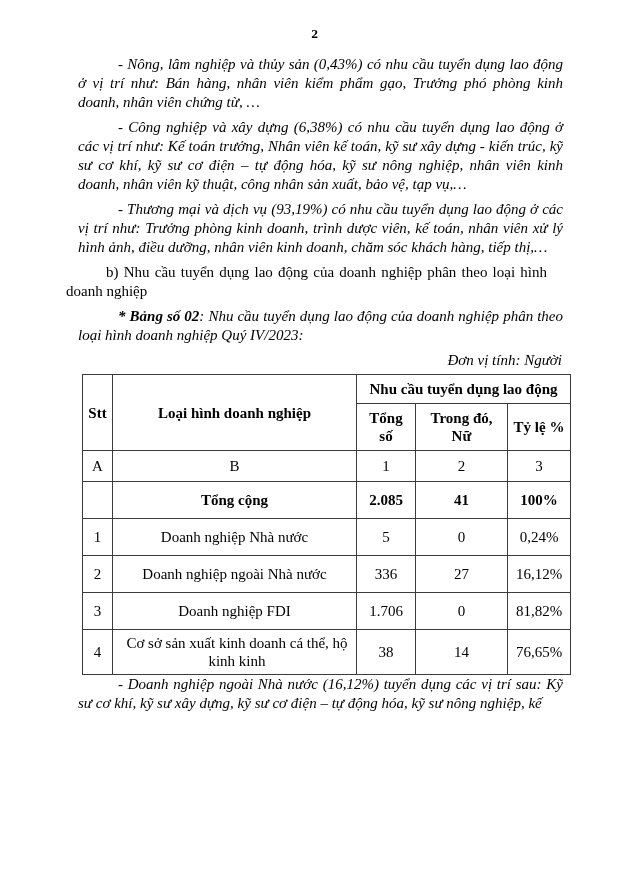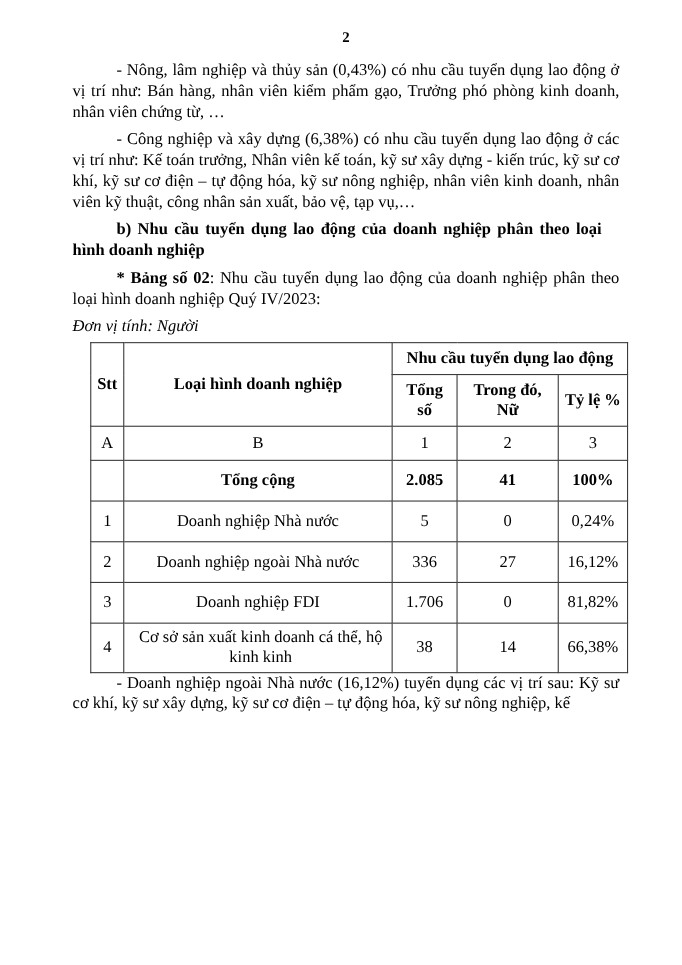--- a/index.html
+++ b/index.html
@@ -23,32 +23,33 @@
     padding: 24px 57px 0 66px;
     background: #ffffff;
   }
   .page-number {
     text-align: center;
     font-weight: bold;
     font-size: 13.5px;
     margin: 0 0 12px 0;
   }
   p.para {
-    margin: 0 0 6px 0;
+    margin: 0 0 6px 12px;
     text-align: justify;
     text-indent: 40px;
+    font-style: italic;
   }
   p.heading {
     margin: 2px 16px 6px 0;
     text-align: justify;
     text-indent: 40px;
-    font-weight: bold;
+    font-weight: normal;
   }
   .unit-note {
-    text-align: left;
+    text-align: right;
     font-style: italic;
     margin: 3px 1px 4px 0;
   }
   table.data-table {
     border-collapse: collapse;
     table-layout: fixed;
     width: 486px;
     margin-left: 16px;
   }
   table.data-table td, table.data-table th {
@@ -88,20 +89,21 @@
 <body>
 
 <div class="page">
 
   <div class="page-number">2</div>
 
   <p class="para">- Nông, lâm nghiệp và thủy sản (0,43%) có nhu cầu tuyển dụng lao động ở vị trí như: Bán hàng, nhân viên kiểm phẩm gạo, Trưởng phó phòng kinh doanh, nhân viên chứng từ, …</p>
 
   <p class="para">- Công nghiệp và xây dựng (6,38%) có nhu cầu tuyển dụng lao động ở các vị trí như: Kế toán trưởng, Nhân viên kế toán, kỹ sư xây dựng - kiến trúc, kỹ sư cơ khí, kỹ sư cơ điện – tự động hóa, kỹ sư nông nghiệp, nhân viên kinh doanh, nhân viên kỹ thuật, công nhân sản xuất, bảo vệ, tạp vụ,…</p>
 
+  <p class="para">- Thương mại và dịch vụ (93,19%) có nhu cầu tuyển dụng lao động ở các vị trí như: Trưởng phòng kinh doanh, trình dược viên, kế toán, nhân viên xử lý hình ảnh, điều dưỡng, nhân viên kinh doanh, chăm sóc khách hàng, tiếp thị,…</p>
 
   <p class="heading">b) Nhu cầu tuyển dụng lao động của doanh nghiệp phân theo loại hình doanh nghiệp</p>
 
   <p class="para"><b>* Bảng số 02</b><span>: Nhu cầu tuyển dụng lao động của doanh nghiệp phân theo loại hình doanh nghiệp Quý IV/2023:</span></p>
 
   <div class="unit-note">Đơn vị tính: Người</div>
 
   <table class="data-table">
     <colgroup>
       <col class="col-stt">
@@ -154,21 +156,21 @@
         <td class="cell-label">Doanh nghiệp FDI</td>
         <td>1.706</td>
         <td>0</td>
         <td>81,82%</td>
       </tr>
       <tr class="row-data tall">
         <td>4</td>
         <td class="cell-label">Cơ sở sản xuất kinh doanh cá thể, hộ kinh kinh</td>
         <td>38</td>
         <td>14</td>
-        <td>66,38%</td>
+        <td>76,65%</td>
       </tr>
     </tbody>
   </table>
 
 
 
 
   <p class="para">- Doanh nghiệp ngoài Nhà nước (16,12%) tuyển dụng các vị trí sau: Kỹ sư cơ khí, kỹ sư xây dựng, kỹ sư cơ điện – tự động hóa, kỹ sư nông nghiệp, kế</p>
 
 </div>

